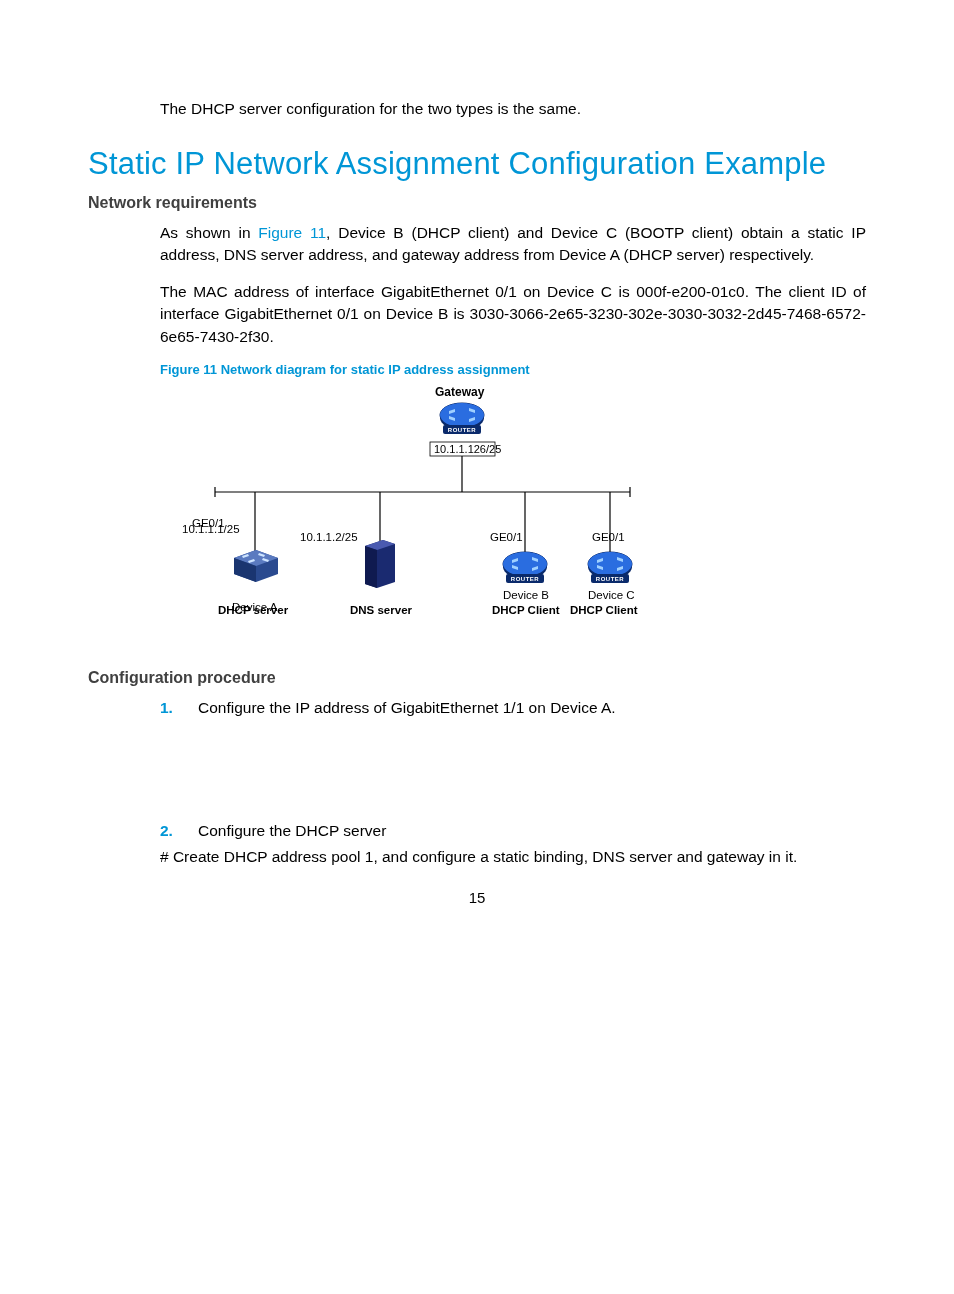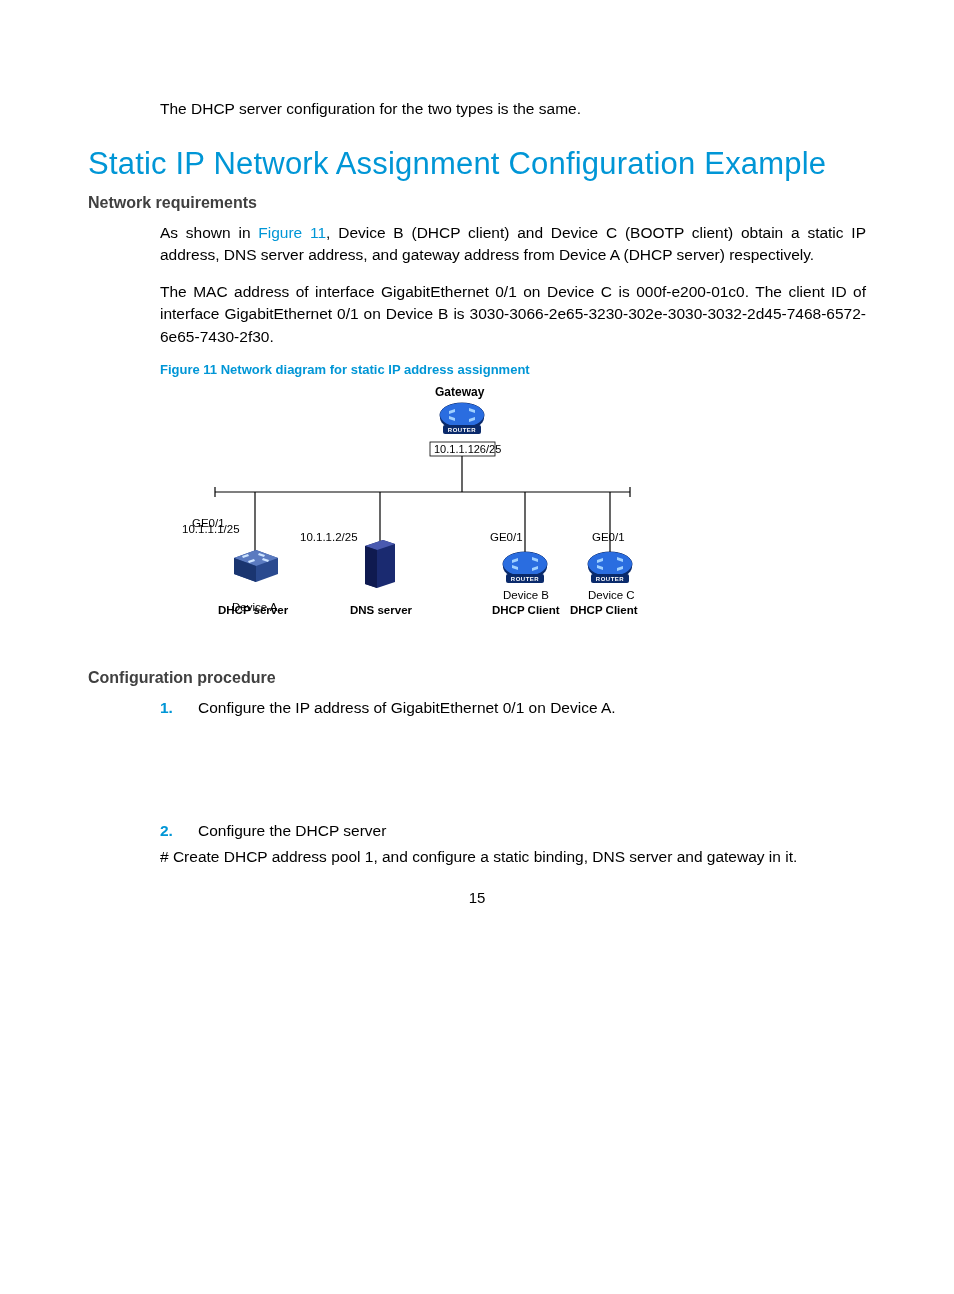--- a/index.html
+++ b/index.html
@@ -221,21 +221,21 @@
     </div>
     <div class="diagram-label" style="position:absolute;top:202px;left:428px;">Device C</div>
     <div class="diagram-label diagram-label-bold" style="position:absolute;top:217px;left:410px;">DHCP Client</div>
   </div>
 
   <h2 style="margin-top:22px;">Configuration procedure</h2>
 
   <div class="ol">
     <div class="li">
       <div class="num">1.</div>
-      <div class="litxt">Configure the IP address of GigabitEthernet 0/1 on Device A.</div>
+      <div class="litxt">Configure the IP address of GigabitEthernet 1/1 on Device A.</div>
     </div>
     <div class="li li2">
       <div class="num">2.</div>
       <div class="litxt">Configure the DHCP server</div>
     </div>
   </div>
 
   <div class="hash"># Create DHCP address pool 1, and configure a static binding, DNS server and gateway in it.</div>
 
   <div class="page-num">15</div>

